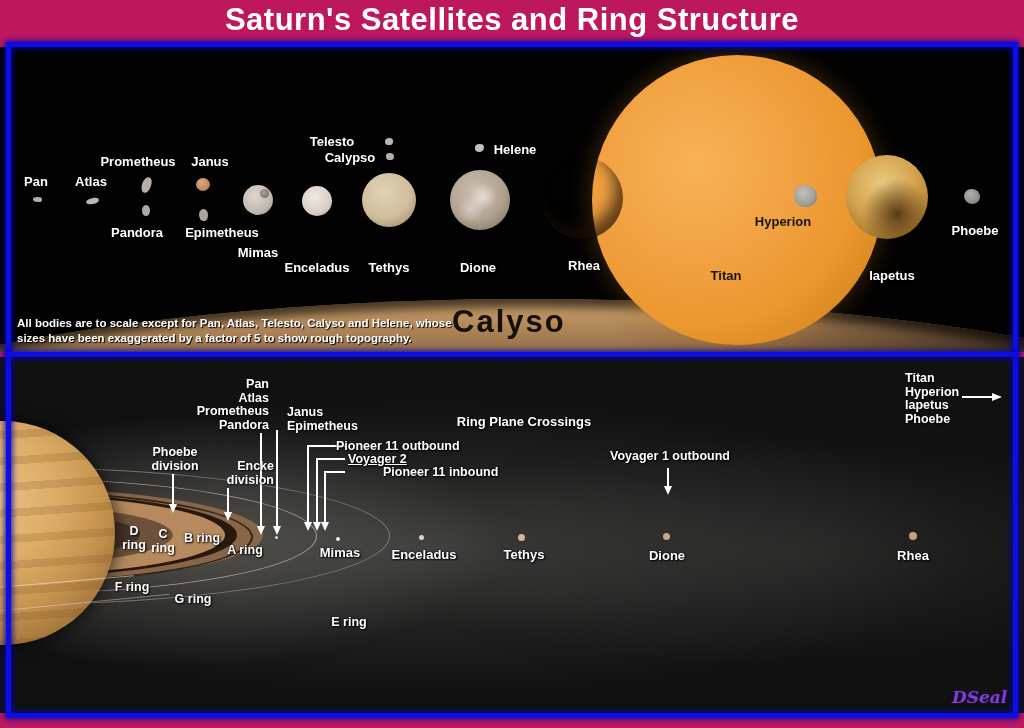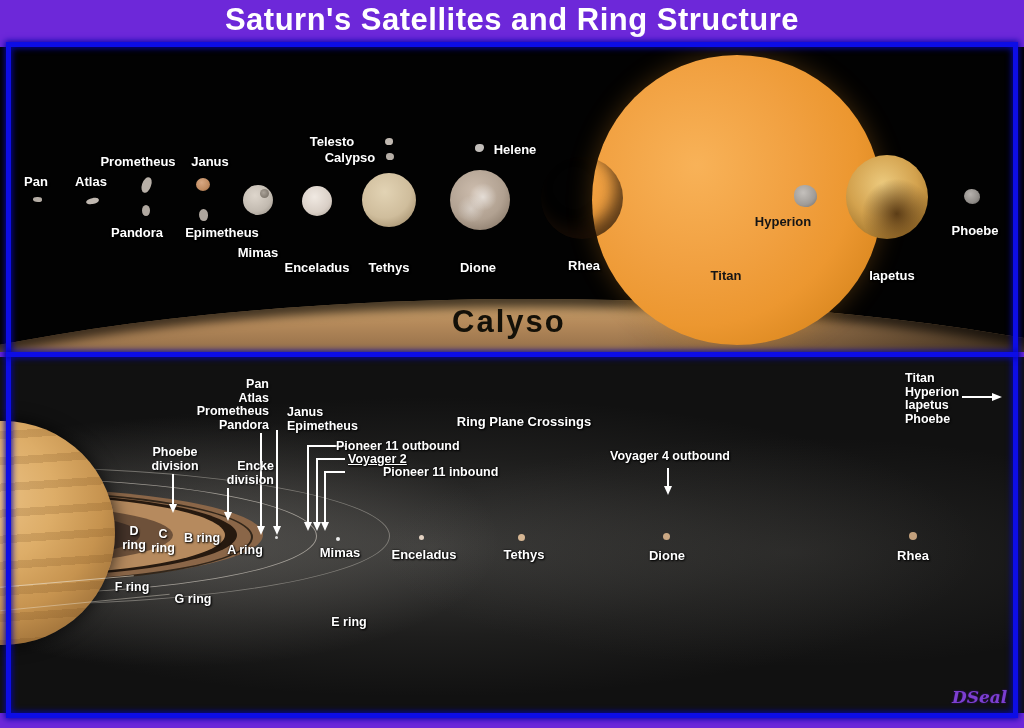--- a/index.html
+++ b/index.html
@@ -1,16 +1,16 @@
 <!DOCTYPE html>
 <html><head>
 <meta charset="utf-8">
 <style>
   html,body{margin:0;padding:0;background:#000;}
-  #stage{position:relative;width:1024px;height:728px;background:#6d28d9;overflow:hidden;
+  #stage{position:relative;width:1024px;height:728px;background:#be185d;overflow:hidden;
          font-family:"Liberation Sans",sans-serif;}
   
   #title{position:absolute;top:2px;left:0;width:1024px;text-align:center;
          color:#fff;font-size:31px;font-weight:700;letter-spacing:.5px;}
   
   #frame{position:absolute;left:6px;top:42px;width:1002px;height:666px;
          border:5px solid #0d0de6;box-shadow:0 0 6px 1px #0505a8, inset 0 0 6px 1px #0505a8;
          pointer-events:none;z-index:50;}
   #divider{position:absolute;left:6px;top:352px;width:1012px;height:5px;background:#0d0de6;
          box-shadow:0 0 6px 1px #0505a8;z-index:50;}
@@ -124,20 +124,24 @@
     <div class="lbl ctr" style="left:389px;top:214px;">Tethys</div>
     <div class="lbl ctr" style="left:515px;top:96px;">Helene</div>
     <div class="lbl ctr" style="left:478px;top:214px;">Dione</div>
     <div class="lbl ctr" style="left:584px;top:212px;">Rhea</div>
     <div class="lbl ctr dark" style="left:726px;top:222px;">Titan</div>
     <div class="lbl ctr dark" style="left:783px;top:168px;">Hyperion</div>
     <div class="lbl ctr" style="left:892px;top:222px;">Iapetus</div>
     <div class="lbl ctr" style="left:975px;top:177px;">Phoebe</div>
 
     <div id="saturn-word">Calyso</div>
+    <div id="disclaimer">
+      <div>All bodies are to scale except for Pan, Atlas, Telesto, Calyso and Helene, whose</div>
+      <div>sizes have been exaggerated by a factor of 5 to show rough topography.</div>
+    </div>
   </div>
 
   <div class="panel" id="p2">
 
     <div id="haze1"></div>
     <div id="haze2"></div>
     <div id="haze3"></div>
 
     <div class="ring" style="left:-378px;top:110px;width:766px;height:136px;border:1px solid rgba(220,214,204,.40);"></div>
     <div class="ring" style="left:-305px;top:121px;width:620px;height:114px;border:1px solid rgba(238,232,220,.55);"></div>
@@ -200,21 +204,21 @@
       <div>division</div>
     </div>
     <div class="stack" style="position:absolute;left:184px;top:103px;width:90px;text-align:right;">
       <div>Encke</div>
       <div>division</div>
     </div>
     <div class="lbl sm" style="left:336px;top:83px;">Pioneer 11 outbound</div>
     <div class="lbl sm" style="left:348px;top:96px;text-decoration:underline;">Voyager 2</div>
     <div class="lbl sm" style="left:348px;top:109px;padding-left:35px;">Pioneer 11 inbound</div>
     <div class="lbl ctr" style="left:524px;top:58px;">Ring Plane Crossings</div>
-    <div class="lbl ctr sm" style="left:670px;top:93px;">Voyager 4 outbound</div>
+    <div class="lbl ctr sm" style="left:670px;top:93px;">Voyager 1 outbound</div>
     <div class="stack" style="position:absolute;left:905px;top:15px;">
       <div>Titan</div>
       <div>Hyperion</div>
       <div>Iapetus</div>
       <div>Phoebe</div>
     </div>
 
     <div class="stack" style="position:absolute;left:104px;top:168px;width:60px;text-align:center;">
       <div>D</div>
       <div>ring</div>

